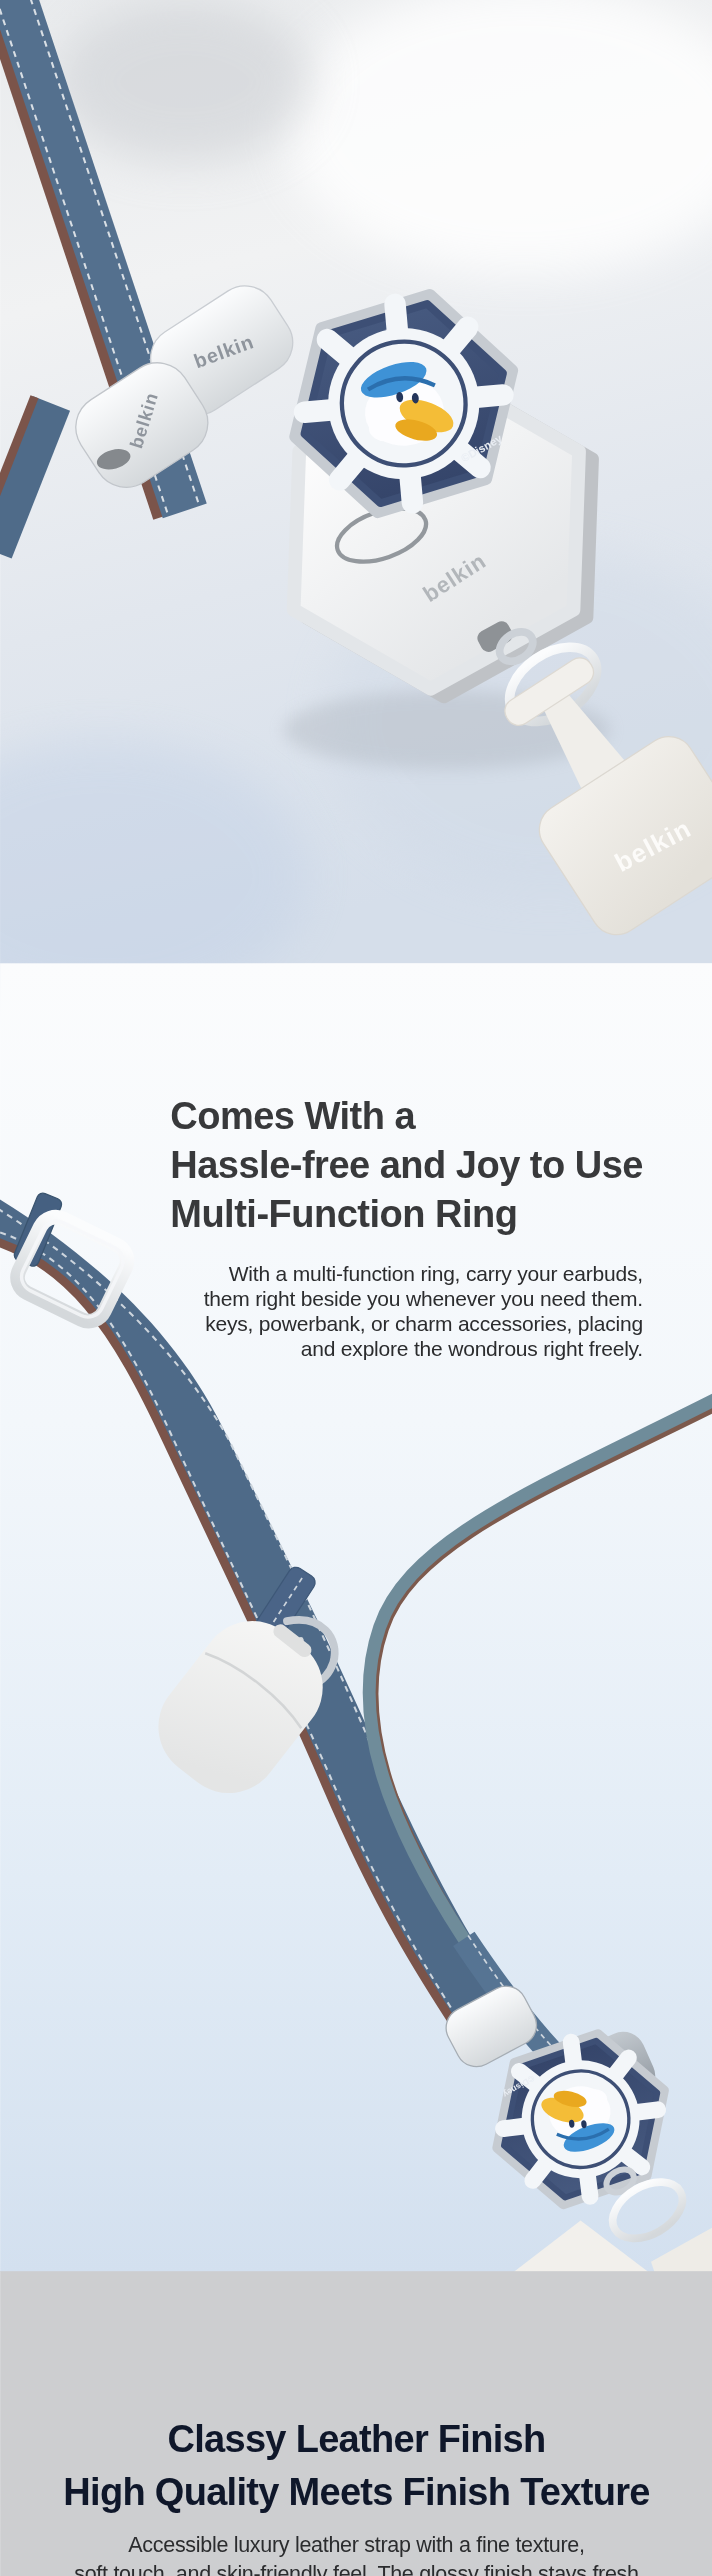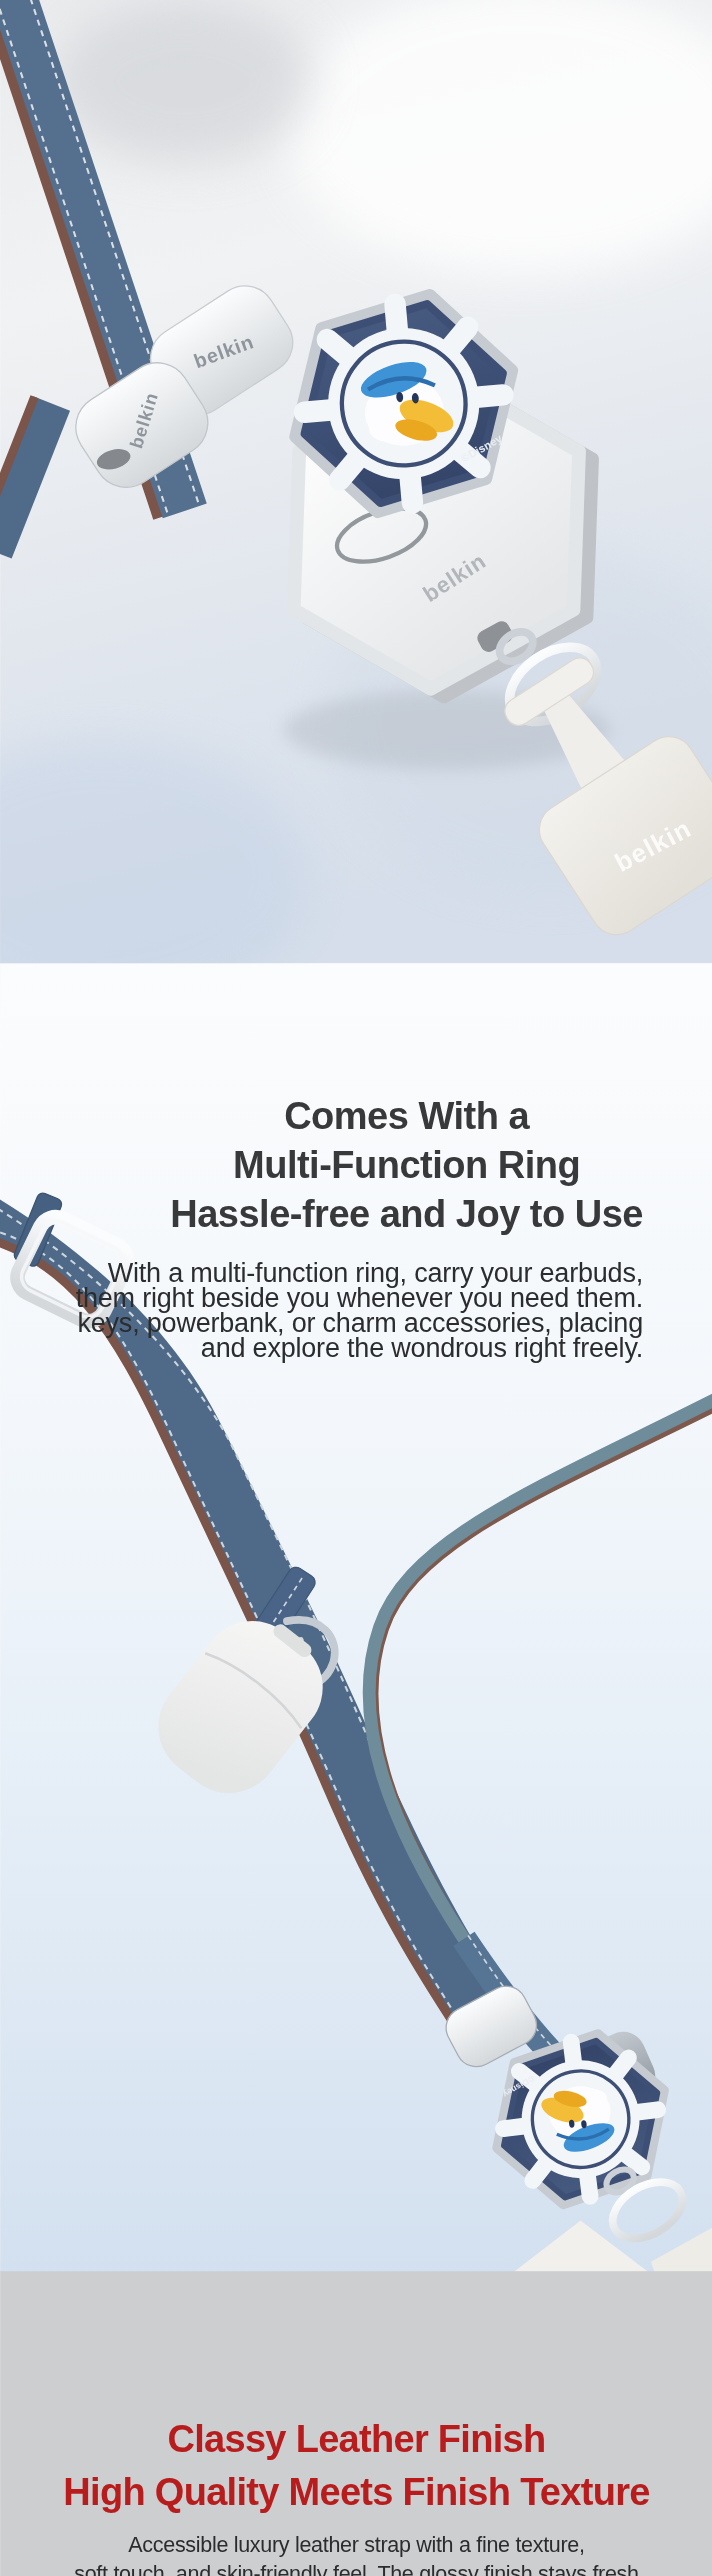--- a/index.html
+++ b/index.html
@@ -5,33 +5,33 @@
   html,body{margin:0;padding:0;background:#ffffff;}
   .page{
     position:relative;width:713px;height:2576px;overflow:hidden;
     margin:0 auto;font-family:"Liberation Sans",sans-serif;
     -webkit-font-smoothing:antialiased;
   }
   svg.art{position:absolute;top:0;left:0;display:block;}
   svg text{font-family:"Liberation Sans",sans-serif;}
   .copy{position:absolute;z-index:5;}
   .ring-heading{
-    top:1092px;right:70px;text-align:center;
+    top:1092px;right:70px;text-align:left;
     font-size:38px;line-height:49px;font-weight:700;
     color:#38393b;letter-spacing:-0.5px;white-space:nowrap;
   }
   .ring-body{
     top:1261px;right:70px;text-align:right;
-    font-size:27px;line-height:25px;font-weight:400;
+    font-size:21px;line-height:25px;font-weight:400;
     color:#2b2c2e;letter-spacing:-0.2px;white-space:nowrap;
   }
   .leather-heading{
     top:2413px;left:0;right:0;text-align:center;
     font-size:38px;line-height:53px;font-weight:700;
-    color:#b91c1c;letter-spacing:-0.7px;white-space:nowrap;
+    color:#0f172a;letter-spacing:-0.7px;white-space:nowrap;
   }
   .leather-body{
     top:2531px;left:0;right:0;text-align:center;
     font-size:21.5px;line-height:29px;font-weight:400;
     color:#2b2c2e;letter-spacing:-0.3px;white-space:nowrap;
   }
 </style>
 </head>
 <body>
 
@@ -230,22 +230,22 @@
       </g>
       <polygon points="598,2646 676,2586 755,2646" fill="#f2f0ec"></polygon>
       <polygon points="758,2634 830,2594 830,2646 762,2646" fill="#eeece7"></polygon>
     </g>
 
     <rect x="0" y="2645" width="830" height="356" fill="#cdced0"></rect>
   </svg>
 
   <div class="copy ring-heading">
     <div>Comes With a</div>
+    <div>Hassle-free and Joy to Use</div>
     <div>Multi-Function Ring</div>
-    <div>Hassle-free and Joy to Use</div>
   </div>
   <div class="copy ring-body">
     <div>With a multi-function ring, carry your earbuds,</div>
     <div>them right beside you whenever you need them.</div>
     <div>keys, powerbank, or charm accessories, placing</div>
     <div>and explore the wondrous right freely.</div>
   </div>
 
   <div class="copy leather-heading">
     <div>Classy Leather Finish</div>

